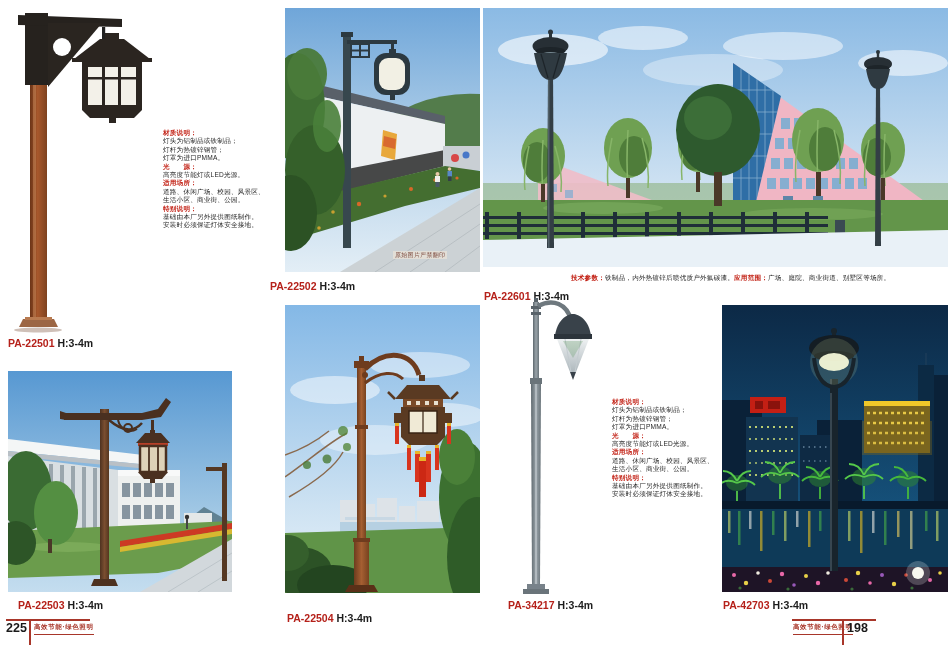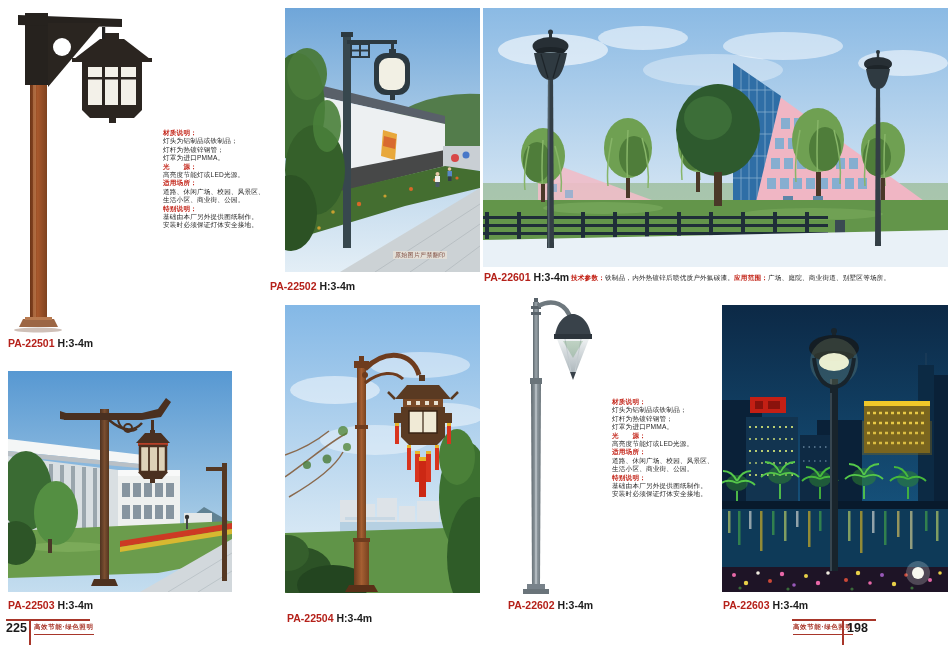--- a/index.html
+++ b/index.html
@@ -300,21 +300,21 @@
       <g>
         <polygon points="392,238 398,238 397,74 393,74" fill="#333e45"></polygon>
         <circle cx="395" cy="44" r="2" fill="#2a343a"></circle>
           <rect x="393.8" y="45" width="2.4" height="6" fill="#2a343a"></rect>
         <ellipse cx="395" cy="56" rx="14" ry="7" fill="#272f35"></ellipse>
         <ellipse cx="395" cy="60" rx="11.5" ry="3" fill="#1d2429"></ellipse>
         <path d="M383,61 C386,78 390,81 395,81 C400,81 404,78 407,61 Z" fill="#2f3a41"></path>
       </g>
     </svg>
   </div>
-  <div class="plabel" style="left:484px;top:267px;">
+  <div class="plabel" style="left:484px;top:286px;">
     <span class="pcode">PA-22601</span><span class="pheight">H:3-4m</span>
   </div>
   <div class="tech" style="left:571px;top:274px;">
     <span class="tl">技术参数：</span><span>铁制品，内外热镀锌后喷优质户外氟碳漆。</span><span class="tl">应用范围：</span><span>广场、庭院、商业街道、别墅区等场所。</span>
   </div>
 
   <div class="ph" style="left:8px;top:371px;">
     <svg width="224" height="221" viewBox="0 0 224 221">
       <defs>
         <linearGradient id="sg3" x1="0" y1="0" x2="0" y2="1">
@@ -401,21 +401,21 @@
         <line x1="150" y1="75" x2="150" y2="101" stroke="#4a3020" stroke-width="1.8"></line>
         <polygon points="130,101 160,101 154,108 136,108" fill="#4a3020"></polygon>
         <rect x="142" y="108" width="5" height="4" fill="#4a3020"></rect>
       </g>
       <g>
         <rect x="214" y="92" width="5" height="118" fill="#553823"></rect>
         <rect x="198" y="96" width="17" height="4" fill="#553823"></rect>
       </g>
     </svg>
   </div>
-  <div class="plabel" style="left:8px;top:595px;">
+  <div class="plabel" style="left:18px;top:595px;">
     <span class="pcode">PA-22503</span><span class="pheight">H:3-4m</span>
   </div>
 
   <div class="ph" style="left:285px;top:305px;">
     <svg width="195" height="288" viewBox="0 0 195 288">
       <defs>
         <linearGradient id="sg4" x1="0" y1="0" x2="0" y2="1">
           <stop offset="0" stop-color="#84b8e6"></stop>
             <stop offset="0.7" stop-color="#cde2f2"></stop>
             <stop offset="1" stop-color="#e9f2f9"></stop>
@@ -542,21 +542,21 @@
         <path d="M50,40 C52,24 62,18 68,18 C74,18 84,24 86,40 Z" fill="#39424a"></path>
         <rect x="49" y="38" width="38" height="5" fill="#2c343b"></rect>
         <polygon points="52,43 84,43 71,76 65,76" fill="url(#gc)"></polygon>
         <path d="M60,43 L66,76 M76,43 L70,76" stroke="#c4ccd0" stroke-width="1" fill="none"></path>
         <polygon points="58,45 78,45 68,62" fill="#5e9460" opacity="0.3"></polygon>
         <polygon points="65,76 71,76 68,84" fill="#39424a"></polygon>
       </g>
     </svg>
   </div>
   <div class="plabel" style="left:508px;top:595px;">
-    <span class="pcode">PA-22602</span><span class="pheight">H:3-4m</span>
+    <span class="pcode">PA-34217</span><span class="pheight">H:3-4m</span>
   </div>
 
   <div class="spec" style="left:612px;top:398px;">
     <div class="sh">材质说明：</div>
     <div class="sl">灯头为铝制品或铁制品；</div>
     <div class="sl">灯杆为热镀锌钢管；</div>
     <div class="sl">灯罩为进口PMMA。</div>
     <div class="sh">光　　源：</div>
     <div class="sl">高亮度节能灯或LED光源。</div>
     <div class="sh">适用场所：</div>
@@ -682,21 +682,21 @@
         <ellipse cx="112" cy="43" rx="25" ry="13" fill="#141d24"></ellipse>
         <ellipse cx="112" cy="51" rx="20" ry="5" fill="#0c1318"></ellipse>
         <circle cx="112" cy="57" r="24" fill="#d8e8a0" opacity="0.16"></circle>
         <ellipse cx="112" cy="57" rx="15" ry="9" fill="#f4f8d8" opacity="0.95"></ellipse>
         <path d="M92,53 C94,73 102,81 112,82 C122,81 130,73 132,53" stroke="#18242c" stroke-width="4" fill="none"></path>
         <rect x="108" y="80" width="8" height="8" fill="#18242c"></rect>
       </g>
     </svg>
   </div>
   <div class="plabel" style="left:723px;top:595px;">
-    <span class="pcode">PA-22603</span><span class="pheight">H:3-4m</span>
+    <span class="pcode">PA-42703</span><span class="pheight">H:3-4m</span>
   </div>
 
   <div class="fline" style="left:6px;top:619px;width:84px;height:1.5px;"></div>
   <div class="fline" style="left:29px;top:619px;width:1.5px;height:26px;"></div>
   <div class="fnum" style="left:6px;top:621px;">225</div>
   <div class="fslogan" style="left:34px;top:623px;">高效节能·绿色照明</div>
 
   <div class="fline" style="left:792px;top:619px;width:84px;height:1.5px;"></div>
   <div class="fline" style="left:842px;top:619px;width:1.5px;height:26px;"></div>
   <div class="fslogan" style="left:793px;top:623px;">高效节能·绿色照明</div>

